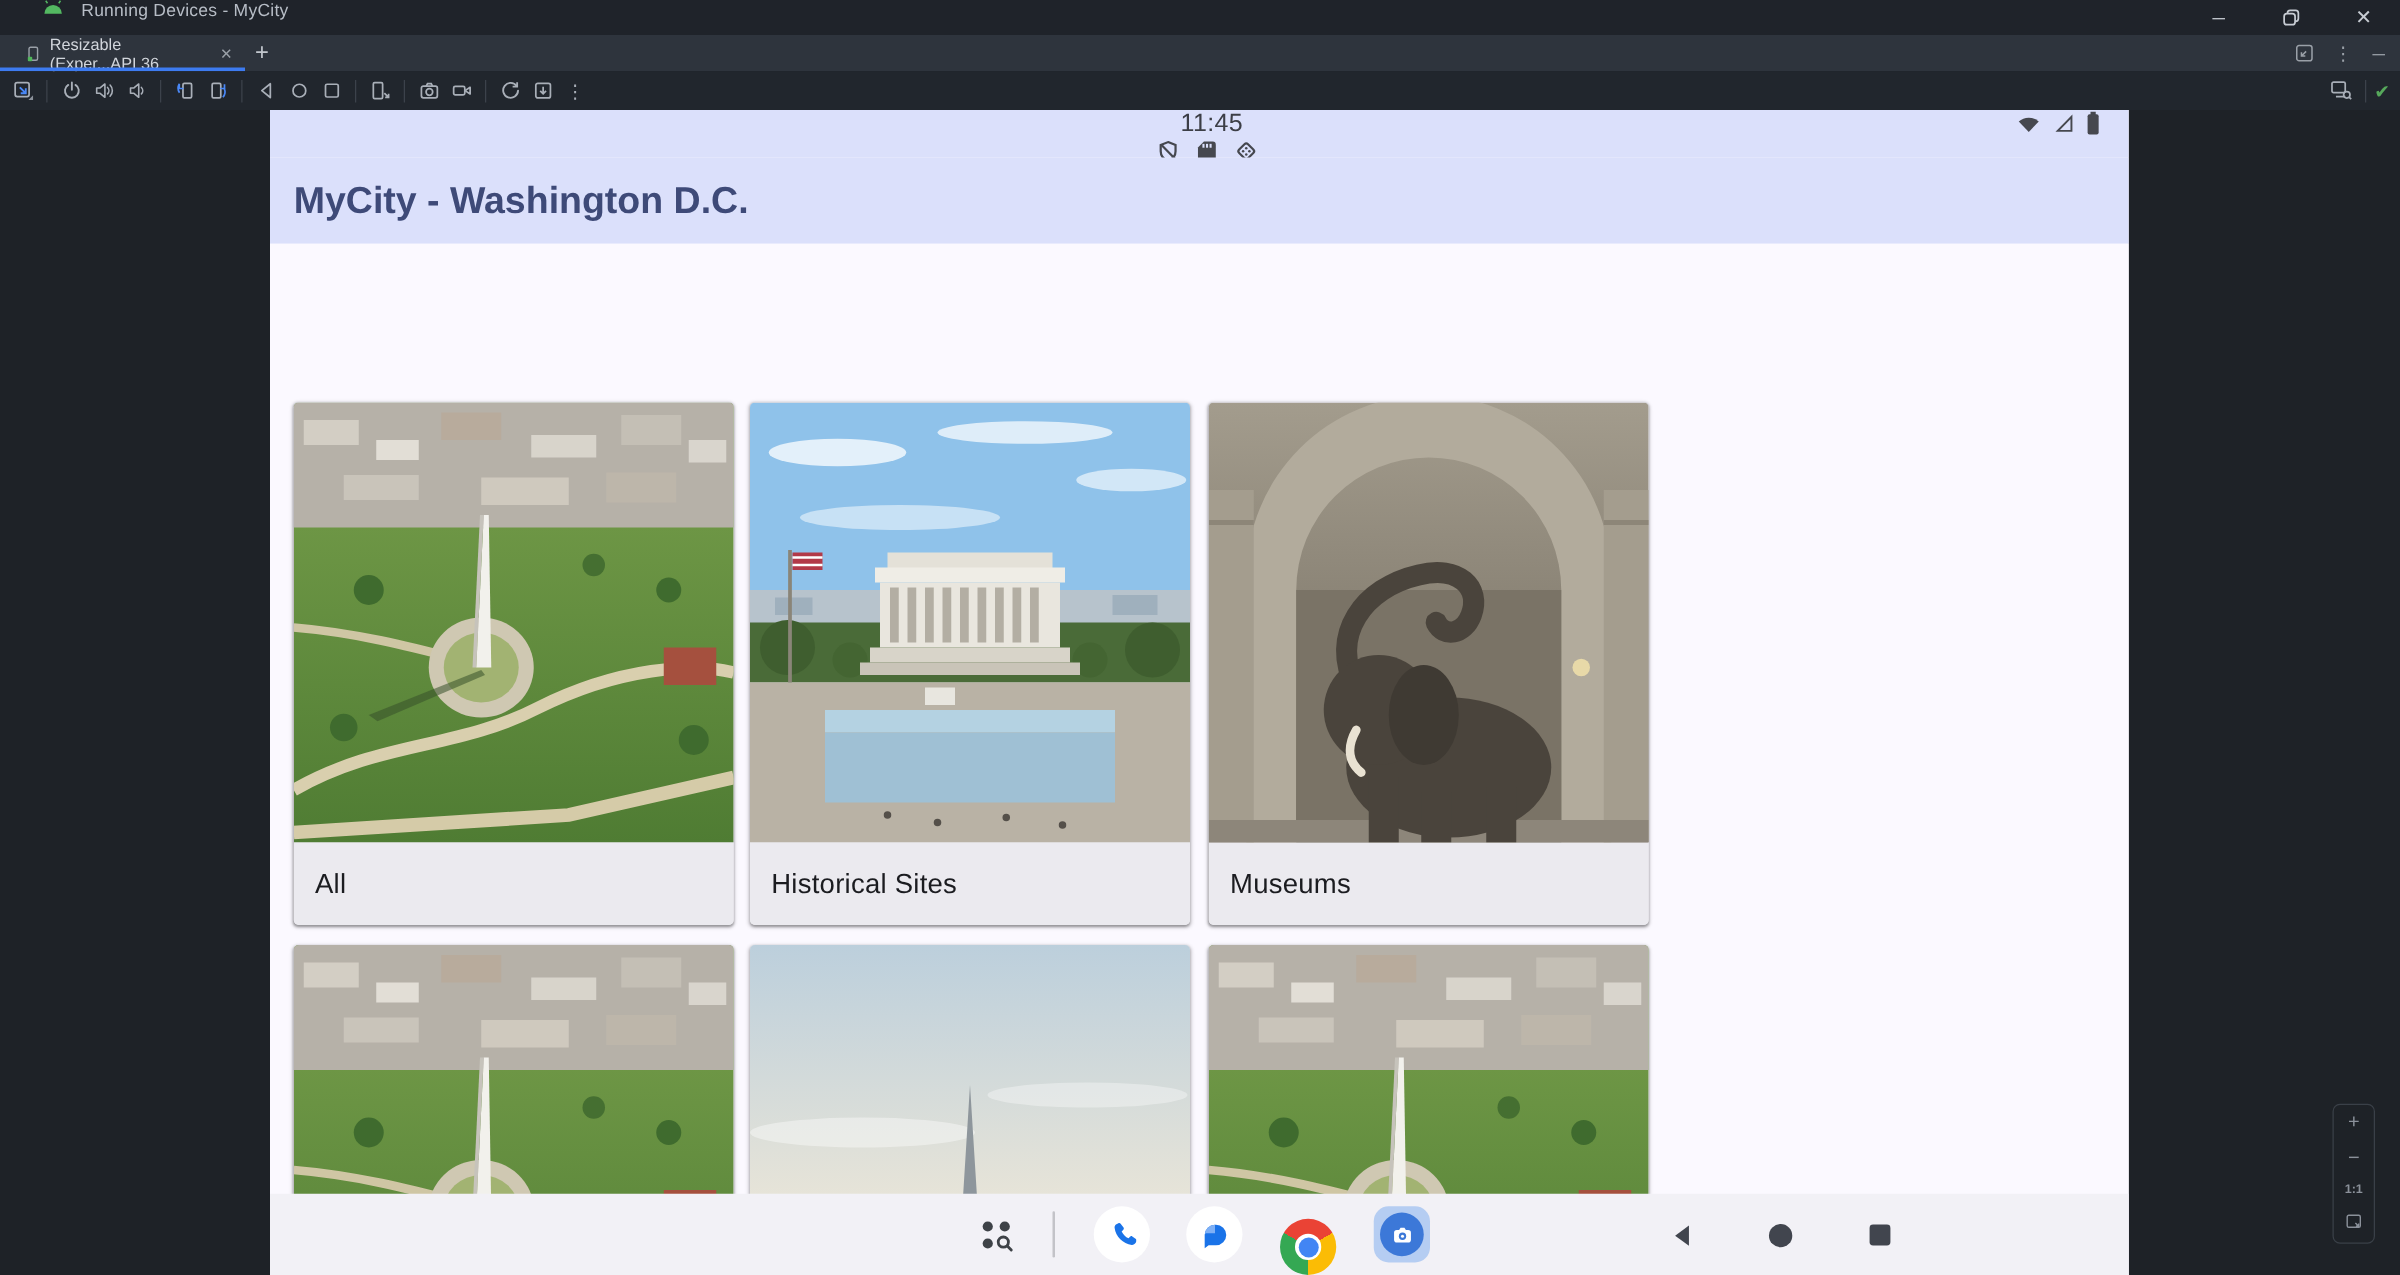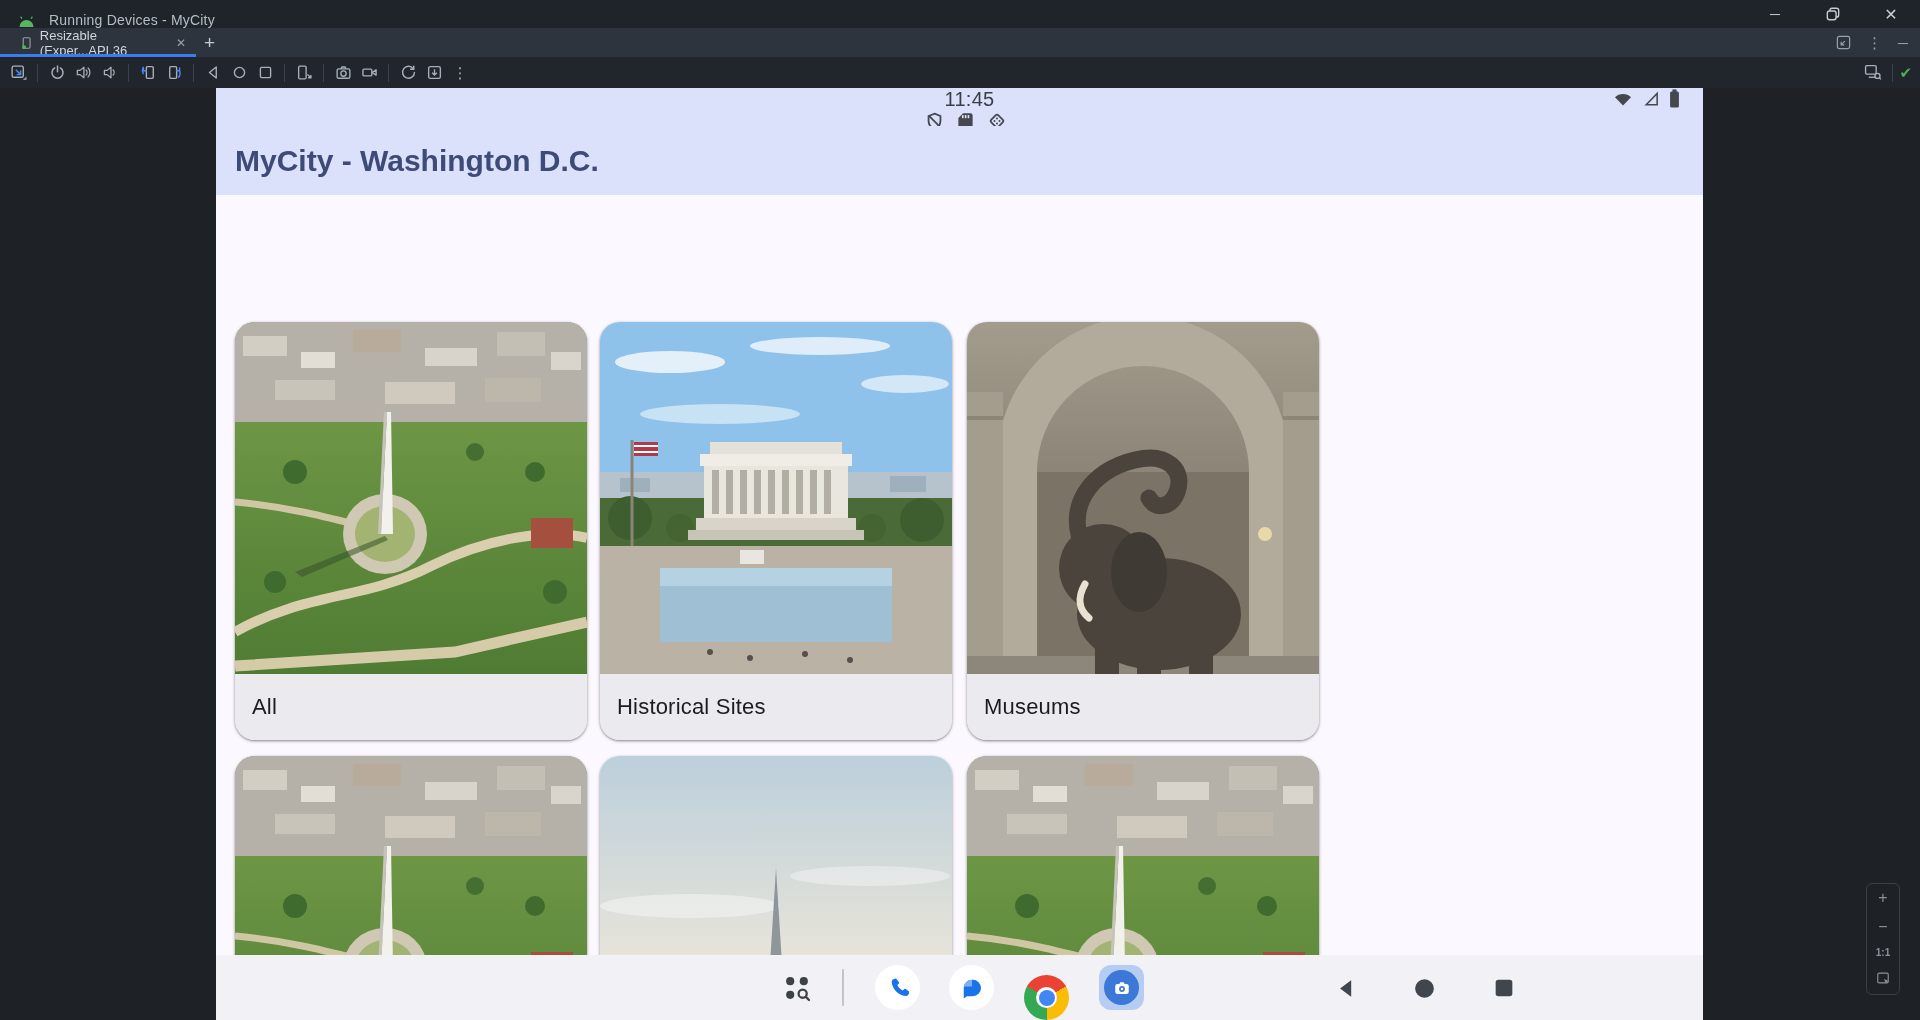--- a/index.html
+++ b/index.html
@@ -2,21 +2,21 @@
 <html><head>
 <meta charset="utf-8">
 <style>
   * { margin:0; padding:0; box-sizing:border-box; }
   html,body { width:1920px; height:1020px; overflow:hidden; background:#1e2227;
     font-family:"Liberation Sans", sans-serif; }
   .app { position:relative; width:1920px; height:1020px; background:#1e2227; }
 
   
   .titlebar { position:absolute; left:0; top:0; width:1920px; height:28px;
-    background:#1f232a; display:flex; align-items:flex-end; color:#b7bdc6; font-size:14px; }
+    background:#1f232a; display:flex; align-items:flex-start; color:#b7bdc6; font-size:14px;padding-left:16px; }
   .titlebar .droid { margin-left:18px; }
   .titlebar .wtitle { margin-left:14px; letter-spacing:.2px; }
   .wctrls { position:absolute; right:0; top:0; height:28px; display:flex; }
   .wbtn { width:58px; height:28px; display:flex; align-items:center; justify-content:center;
     color:#c7ccd3; font-size:14px; background:transparent; border:none; cursor:pointer; }
 
   .tabbar { position:absolute; left:0; top:28px; width:1920px; height:29px; background:#2e343d;
     display:flex; align-items:center; }
   .tab { position:relative; height:29px; display:flex; align-items:center; gap:7px;
     padding:0 10px 0 20px; color:#d2d6dc; font-size:13px; width:196px; }
@@ -48,21 +48,21 @@
     background:#fbf9ff; overflow:hidden; }
   .statusbar { position:absolute; left:0; top:0; width:1487px; height:38px; background:#dbe0fb;
     display:flex; align-items:center; color:#3c3e46;flex-direction:column; }
   .sb-time { margin-left:20px; font-size:20px; letter-spacing:.3px; }
   .sb-left-icons { display:flex; align-items:center; gap:13px; margin-left:13px; }
   .sb-right { position:absolute; right:22px; display:flex; align-items:center; gap:8px; }
   .appheader { position:absolute; left:0; top:38px; width:1487px; height:69px; background:#dbe0fb; }
   .appheader .htitle { position:absolute; left:19px; top:18px; font-size:30px; color:#3e4a78;font-weight:bold; }
 
   .content { position:absolute; left:0; top:107px; width:1487px; height:825px; background:#fbf9ff; }
-  .card { position:absolute; width:352px; border-radius:20px; overflow:hidden;
+  .card { position:absolute; width:352px; border-radius:4px; overflow:hidden;
     box-shadow:0 1px 2px rgba(0,0,0,.30), 0 1px 3px 1px rgba(0,0,0,.15);
     background:#ebeaef; cursor:pointer; }
   .card .img { display:block; width:352px; height:352px; }
   .card .footer { height:66px; background:#ebeaef; display:flex; align-items:center; }
   .card .label { margin-left:17px; font-size:22px; color:#1b1c20; letter-spacing:.2px; }
   .row1 { top:127px; } .row2 { top:561px; }
 
   .taskbar { position:absolute; left:0; top:867px; width:1487px; height:65px; background:#f2f1f6;
     display:flex; align-items:center; z-index:5; }
   .tb-sep { position:absolute; left:626px; top:14px; width:2px; height:37px; background:#c3c3c8; border-radius:1px;}

